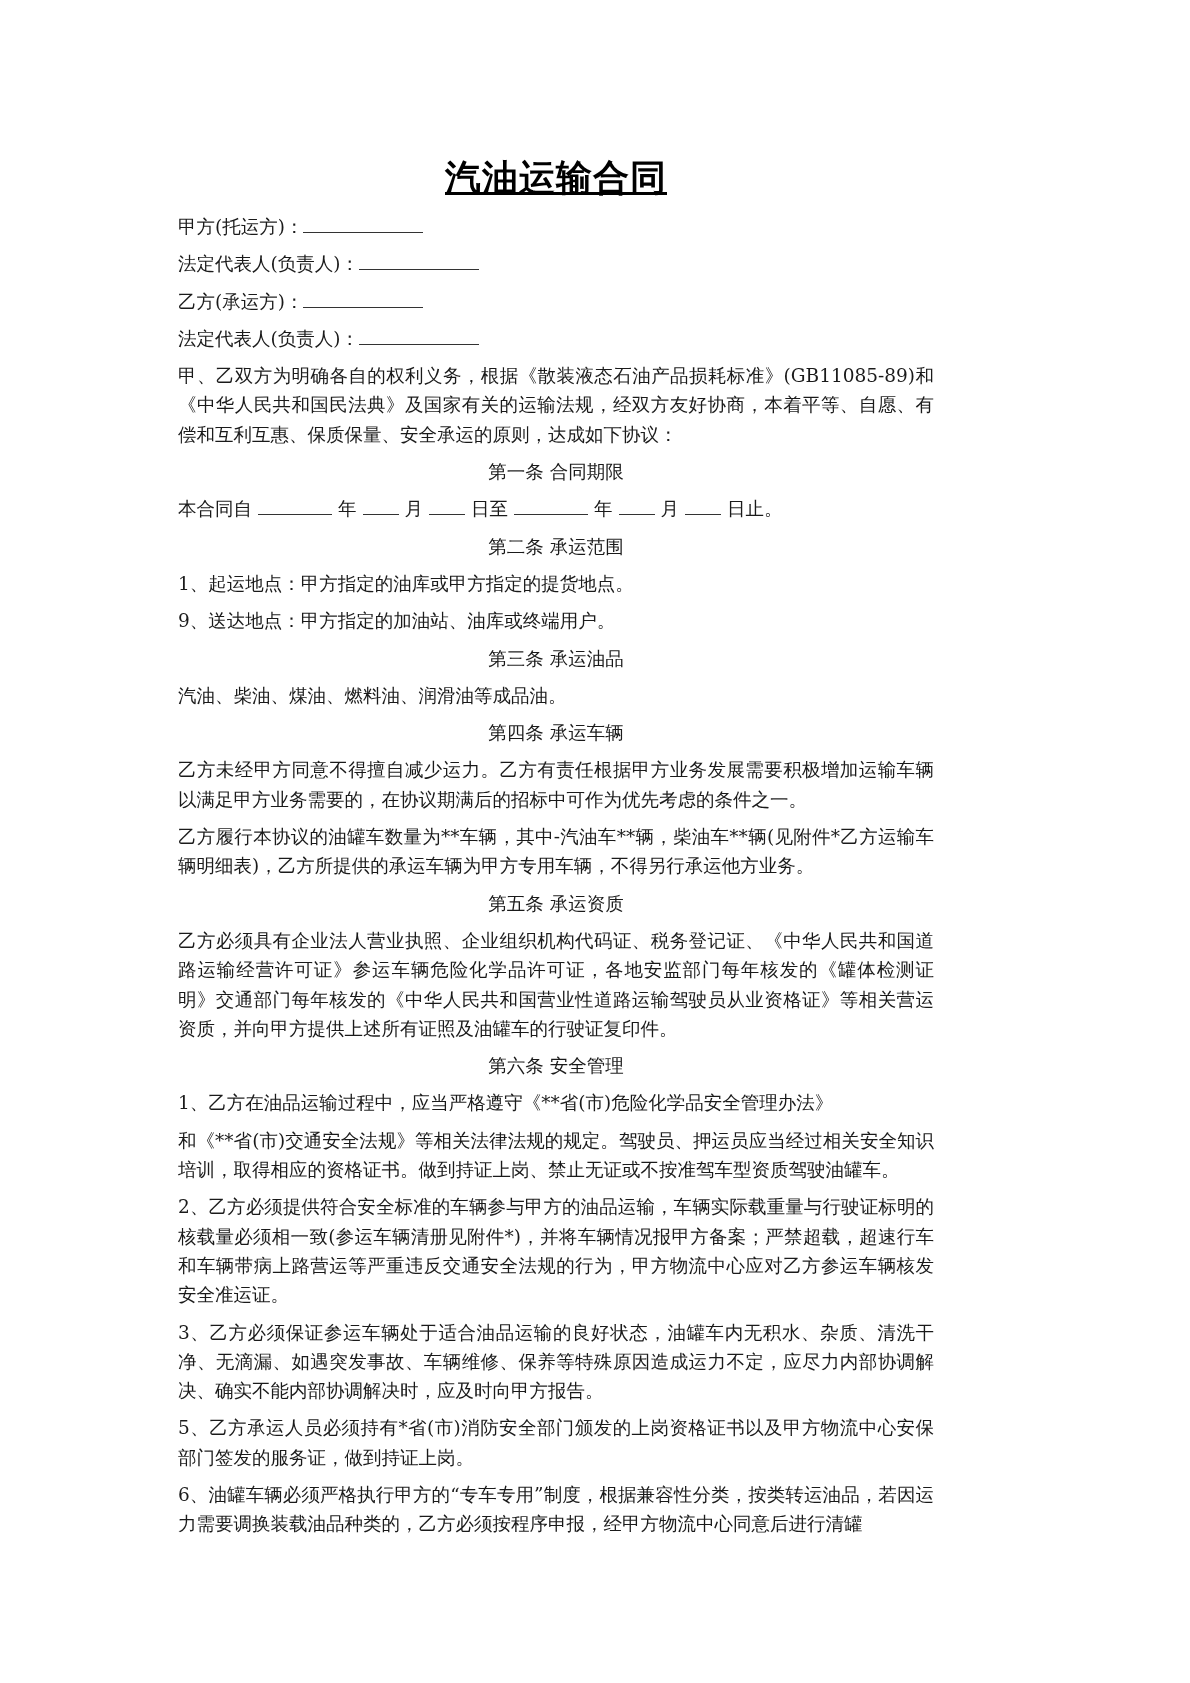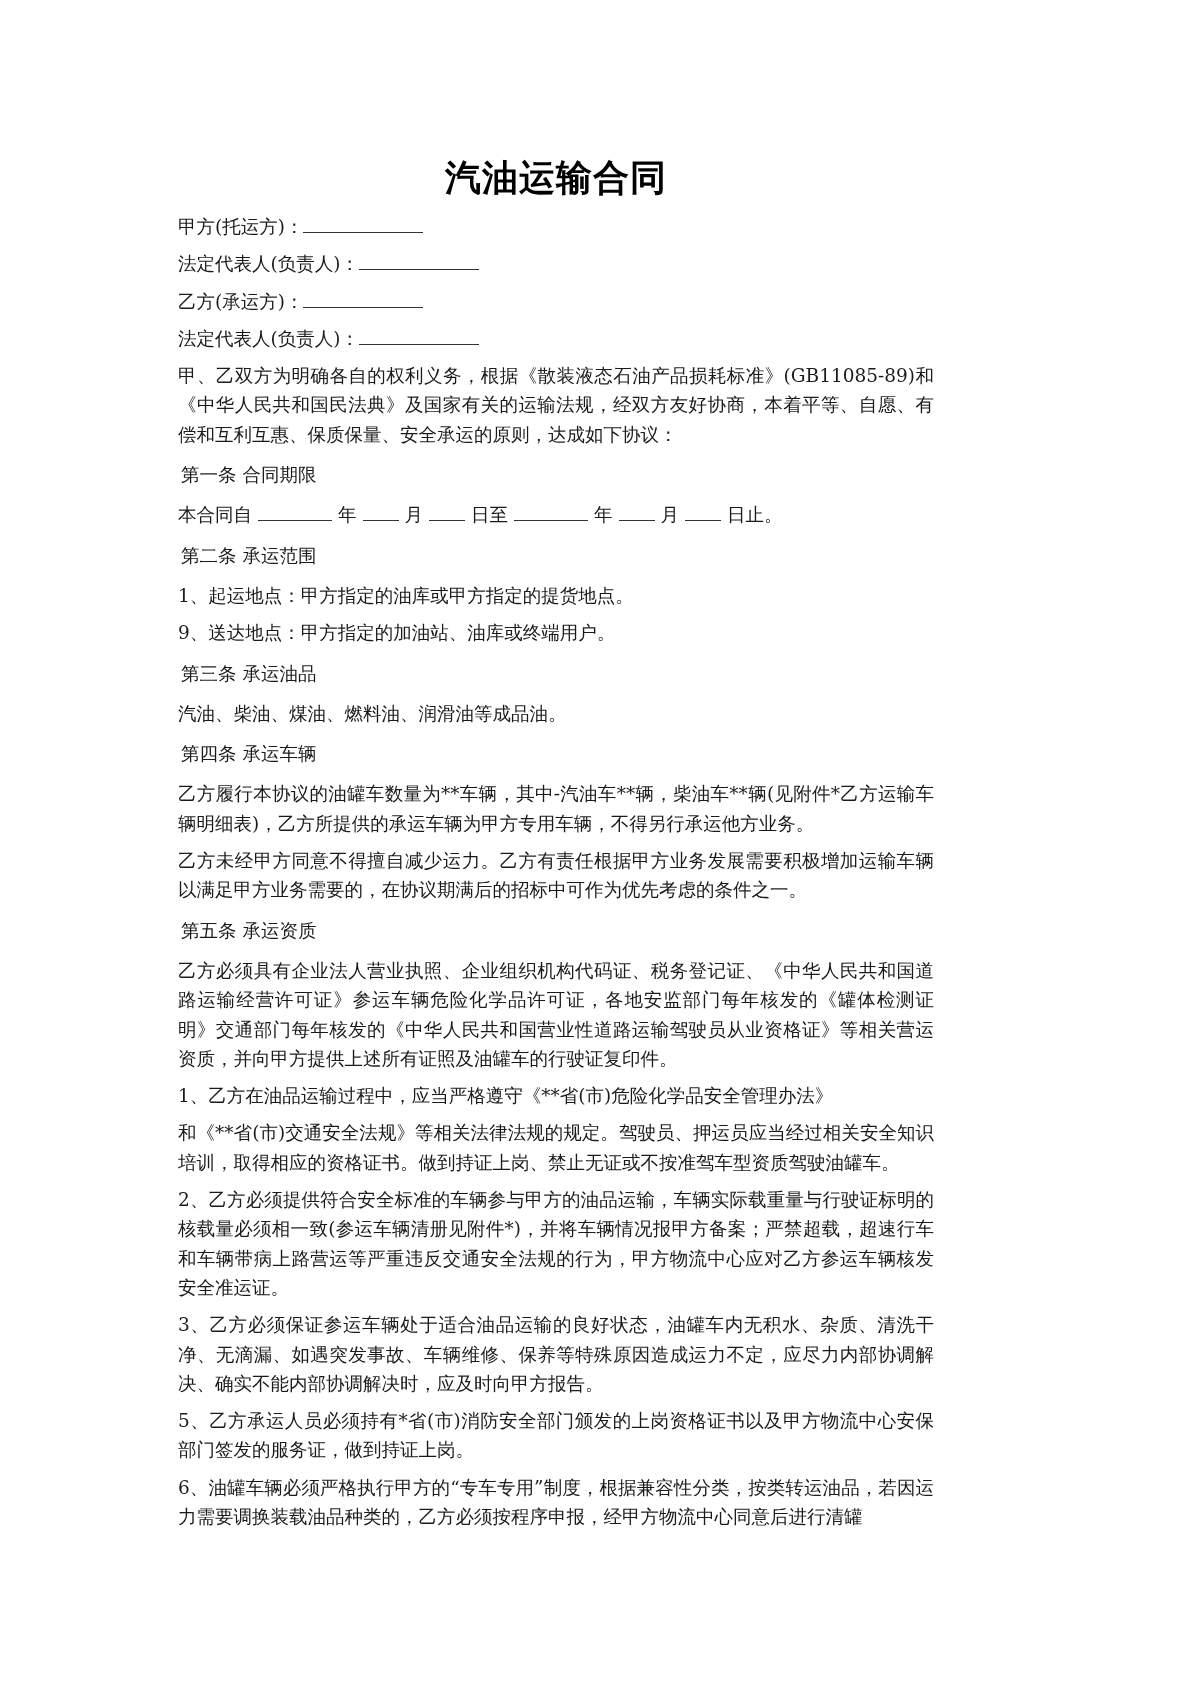--- a/index.html
+++ b/index.html
@@ -17,23 +17,24 @@
   .title {
     text-align: center;
     font-family: "DejaVu Sans", "Liberation Sans", sans-serif;
     font-weight: bold;
     font-size: 36px;
     line-height: 52px;
     height: 52px;
     margin: 0 0 4px 0;
     letter-spacing: 1px;
     color: #000;
+    text-decoration: underline;
   }
   .line { margin: 8px; white-space: normal; word-break: break-all; text-align: justify; }
-  .heading { margin: 11px; }
+  .heading { margin: 0; text-align: center; }
   .blank { display: inline-block; border-bottom: 1px solid #333; height: 20px; vertical-align: baseline; }
   .w120 { width: 120px; }
   .w74 { width: 74px; margin-left: 6px; margin-right: 6px; }
   .w36 { width: 36px; margin-left: 6px; margin-right: 6px; }
   .field-label { }
 </style>
 </head>
 <body>
 
 <div class="page">
@@ -60,25 +61,26 @@
   </p>
 
   <p class="heading">第二条 承运范围</p>
   <p class="line">1、起运地点：甲方指定的油库或甲方指定的提货地点。</p>
   <p class="line">9、送达地点：甲方指定的加油站、油库或终端用户。</p>
 
   <p class="heading">第三条 承运油品</p>
   <p class="line">汽油、柴油、煤油、燃料油、润滑油等成品油。</p>
 
   <p class="heading">第四条 承运车辆</p>
+  <p class="line">乙方未经甲方同意不得擅自减少运力。乙方有责任根据甲方业务发展需要积极增加运输车辆以满足甲方业务需要的，在协议期满后的招标中可作为优先考虑的条件之一。</p>
   <p class="line">乙方履行本协议的油罐车数量为**车辆，其中-汽油车**辆，柴油车**辆(见附件*乙方运输车辆明细表)，乙方所提供的承运车辆为甲方专用车辆，不得另行承运他方业务。</p>
-  <p class="line">乙方未经甲方同意不得擅自减少运力。乙方有责任根据甲方业务发展需要积极增加运输车辆以满足甲方业务需要的，在协议期满后的招标中可作为优先考虑的条件之一。</p>
 
   <p class="heading">第五条 承运资质</p>
   <p class="line">乙方必须具有企业法人营业执照、企业组织机构代码证、税务登记证、《中华人民共和国道路运输经营许可证》参运车辆危险化学品许可证，各地安监部门每年核发的《罐体检测证明》交通部门每年核发的《中华人民共和国营业性道路运输驾驶员从业资格证》等相关营运资质，并向甲方提供上述所有证照及油罐车的行驶证复印件。</p>
 
+  <p class="heading">第六条 安全管理</p>
   <p class="line">1、乙方在油品运输过程中，应当严格遵守《**省(市)危险化学品安全管理办法》</p>
   <p class="line">和《**省(市)交通安全法规》等相关法律法规的规定。驾驶员、押运员应当经过相关安全知识培训，取得相应的资格证书。做到持证上岗、禁止无证或不按准驾车型资质驾驶油罐车。</p>
   <p class="line">2、乙方必须提供符合安全标准的车辆参与甲方的油品运输，车辆实际载重量与行驶证标明的核载量必须相一致(参运车辆清册见附件*)，并将车辆情况报甲方备案；严禁超载，超速行车和车辆带病上路营运等严重违反交通安全法规的行为，甲方物流中心应对乙方参运车辆核发安全准运证。</p>
   <p class="line">3、乙方必须保证参运车辆处于适合油品运输的良好状态，油罐车内无积水、杂质、清洗干净、无滴漏、如遇突发事故、车辆维修、保养等特殊原因造成运力不定，应尽力内部协调解决、确实不能内部协调解决时，应及时向甲方报告。</p>
   <p class="line">5、乙方承运人员必须持有*省(市)消防安全部门颁发的上岗资格证书以及甲方物流中心安保部门签发的服务证，做到持证上岗。</p>
   <p class="line">6、油罐车辆必须严格执行甲方的“专车专用”制度，根据兼容性分类，按类转运油品，若因运力需要调换装载油品种类的，乙方必须按程序申报，经甲方物流中心同意后进行清罐</p>
 </div>
 
 </body></html>

